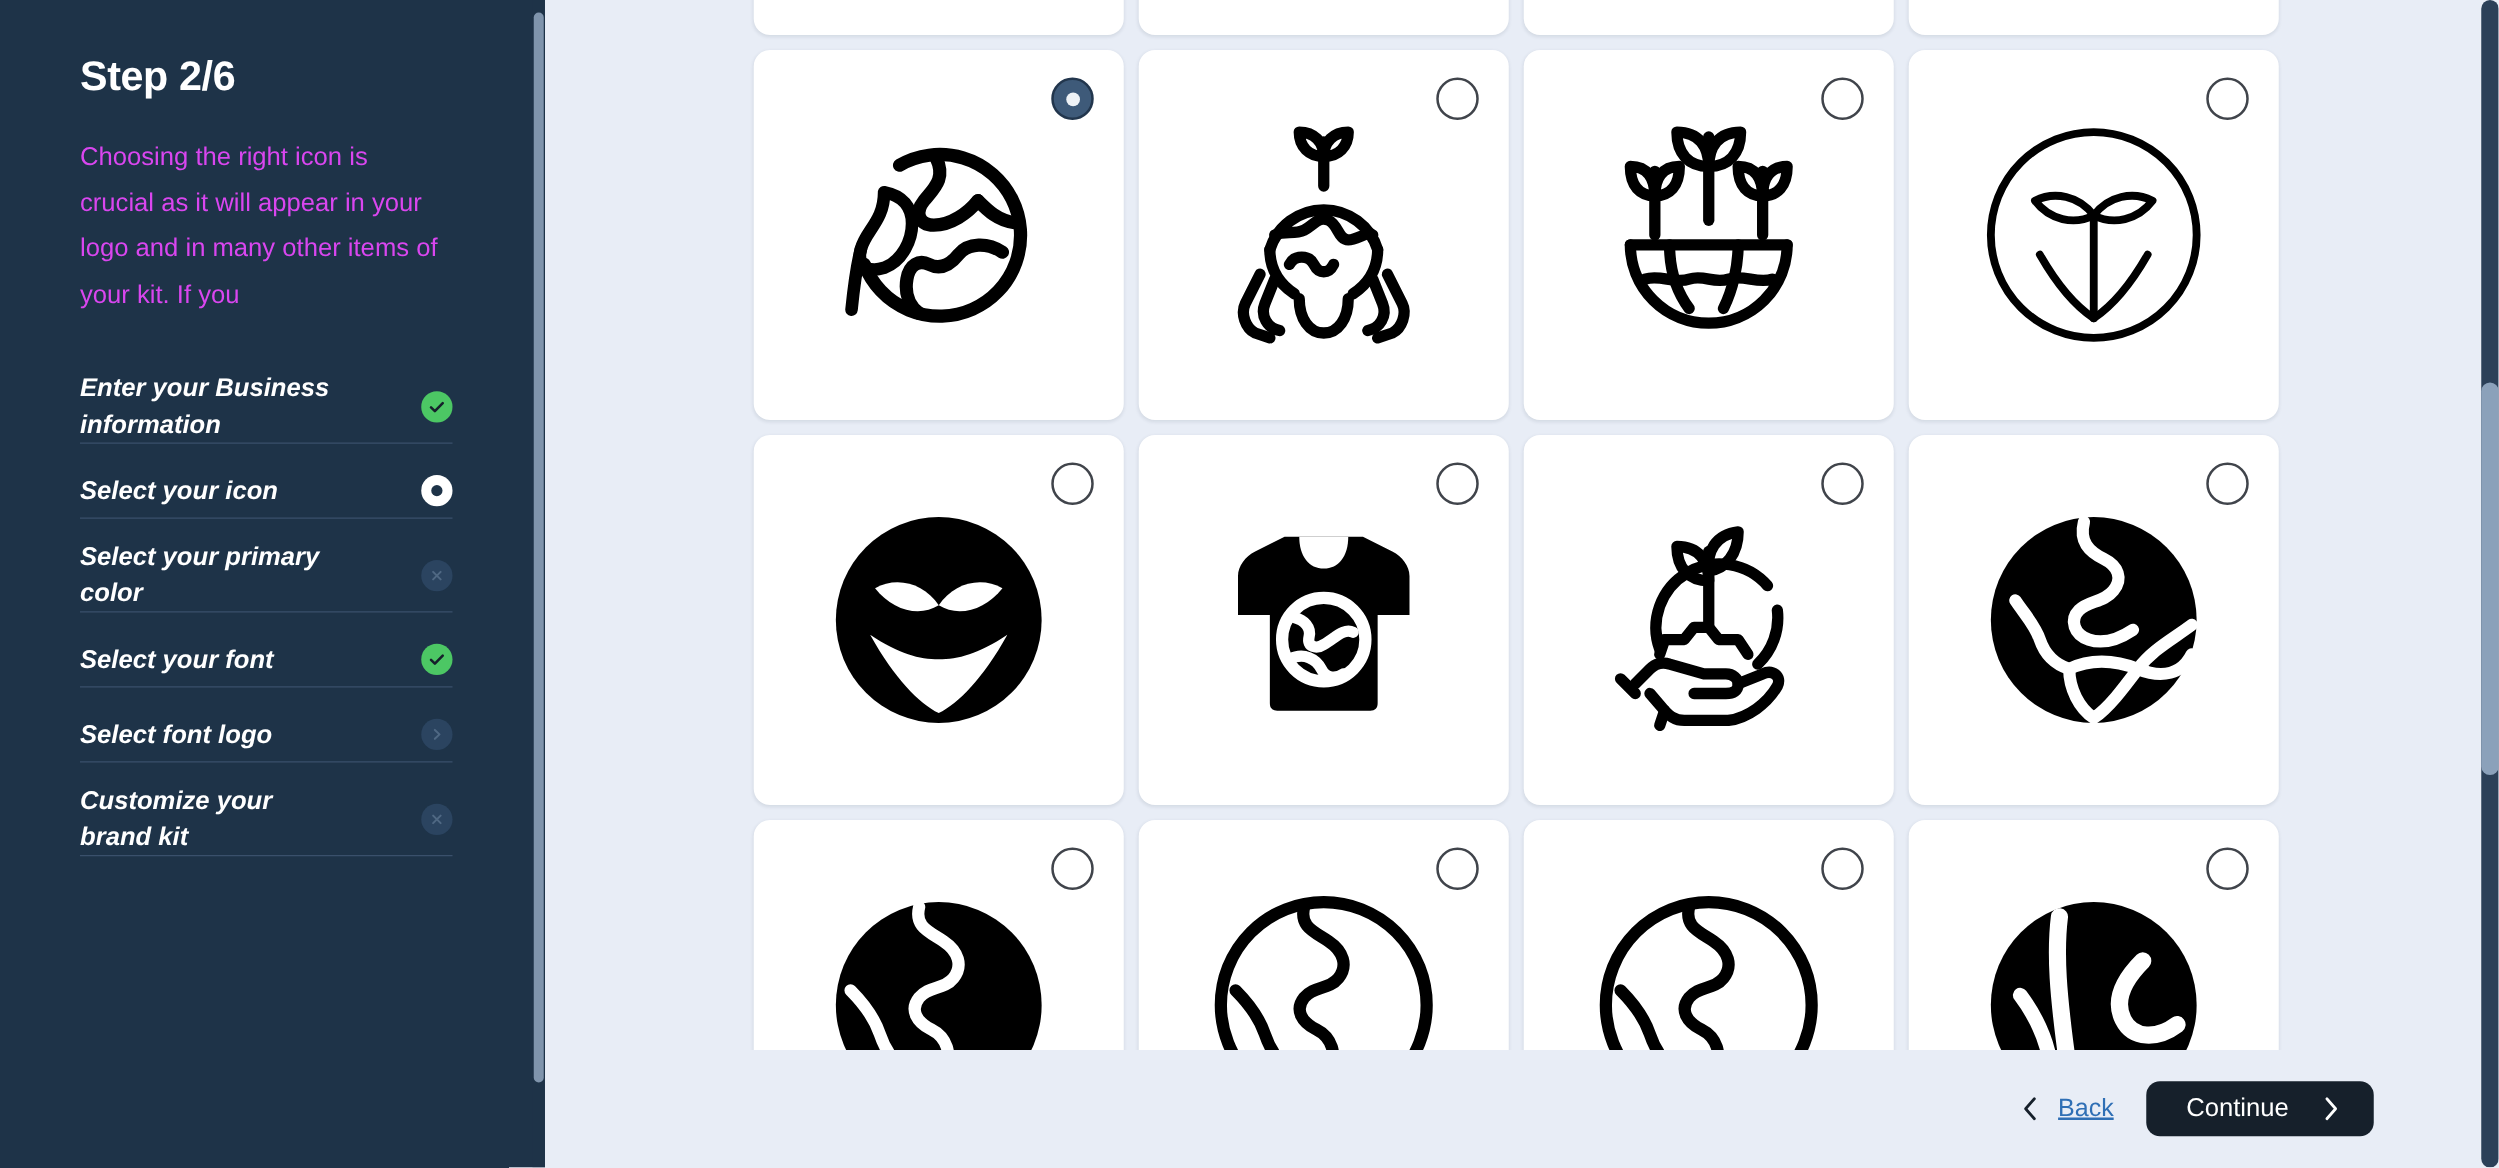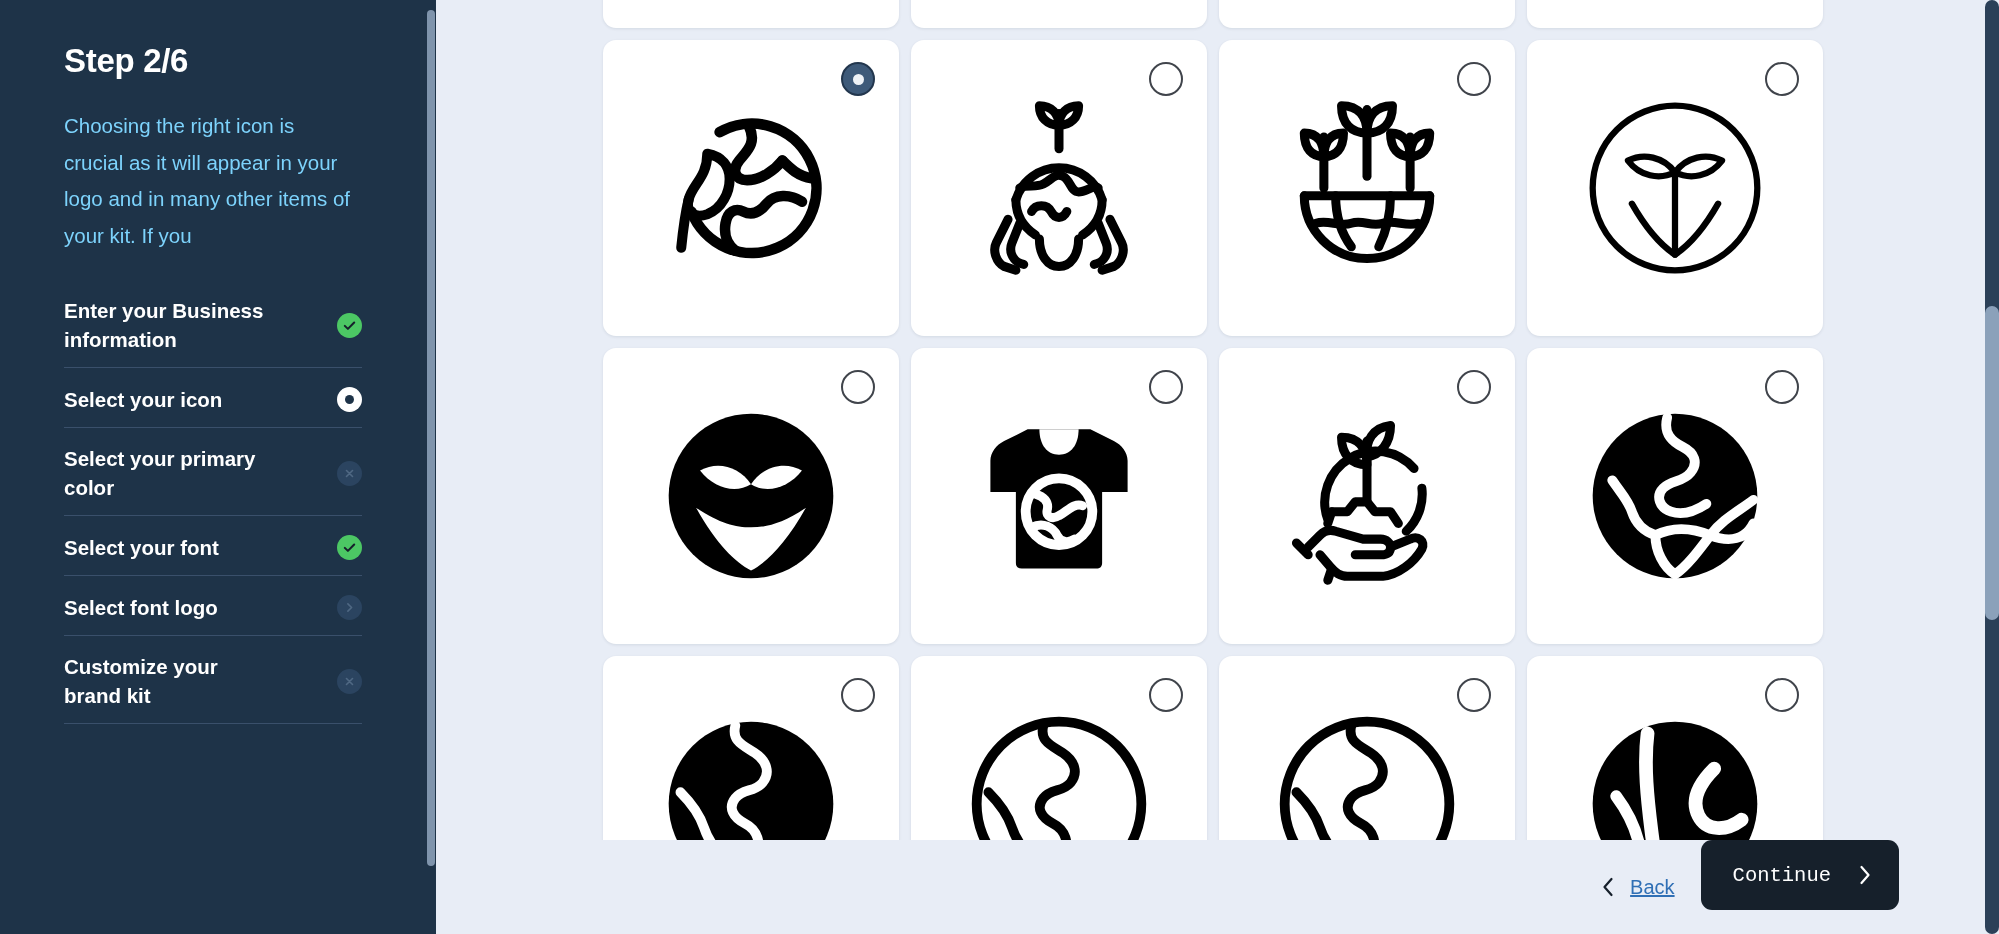--- a/index.html
+++ b/index.html
@@ -51,36 +51,37 @@
     font-size: 33px;
     font-weight: bold;
     color: #ffffff;
     letter-spacing: -0.3px;
     margin-bottom: 28px;
   }
 
   .step-desc {
     font-size: 20.5px;
     line-height: 36.5px;
-    color: #7dd3fc;
+    color: #d946ef;
     font-weight: 400;
     margin-bottom: 26px;
     max-width: 290px;
   }
 
   .steps-list { width: 298px; }
 
   .step-row {
     display: flex;
     align-items: center;
     justify-content: space-between;
     gap: 4px;
-    padding: 16px 0 13px 0;
+    padding: 16px 0 0 0;
     border-bottom: 1px solid #3a506b;
     min-height: 60px;
+    font-style: italic;
   }
   .step-row:first-child { border-top: none; }
 
   .step-label {
     font-size: 20.5px;
     line-height: 29px;
     font-weight: bold;
     color: #ffffff;
     max-width: 215px;
   }
@@ -175,20 +176,21 @@
     background: #eef2f6;
   }
 
   
   .footer {
     position: absolute;
     left: 0; right: 0; bottom: 0;
     height: 94px;
     background: #e8edf6;
     display: flex;
+    align-items: center;
     justify-content: flex-end;
     padding-right: 100px;
     gap: 26px;
   }
 
   .back-link {
     display: flex;
     align-items: center;
     gap: 14px;
     cursor: pointer;
@@ -203,24 +205,24 @@
 
   .continue-btn {
     display: flex;
     align-items: center;
     justify-content: center;
     gap: 26px;
     background: #16202b;
     color: #ffffff;
     border: none;
     border-radius: 11px;
-    height: 70px;
+    height: 44px;
     padding: 0 26px 0 32px;
     font-size: 20.5px;
-    font-family: Liberation Mono, monospace;
+    font-family: Liberation Sans, sans-serif;
     cursor: pointer;
   }
   .continue-btn svg { display: block; }
 
   
   .page-scrollbar {
     position: absolute;
     top: 0; right: 0;
     width: 17px;
     height: 934px;

